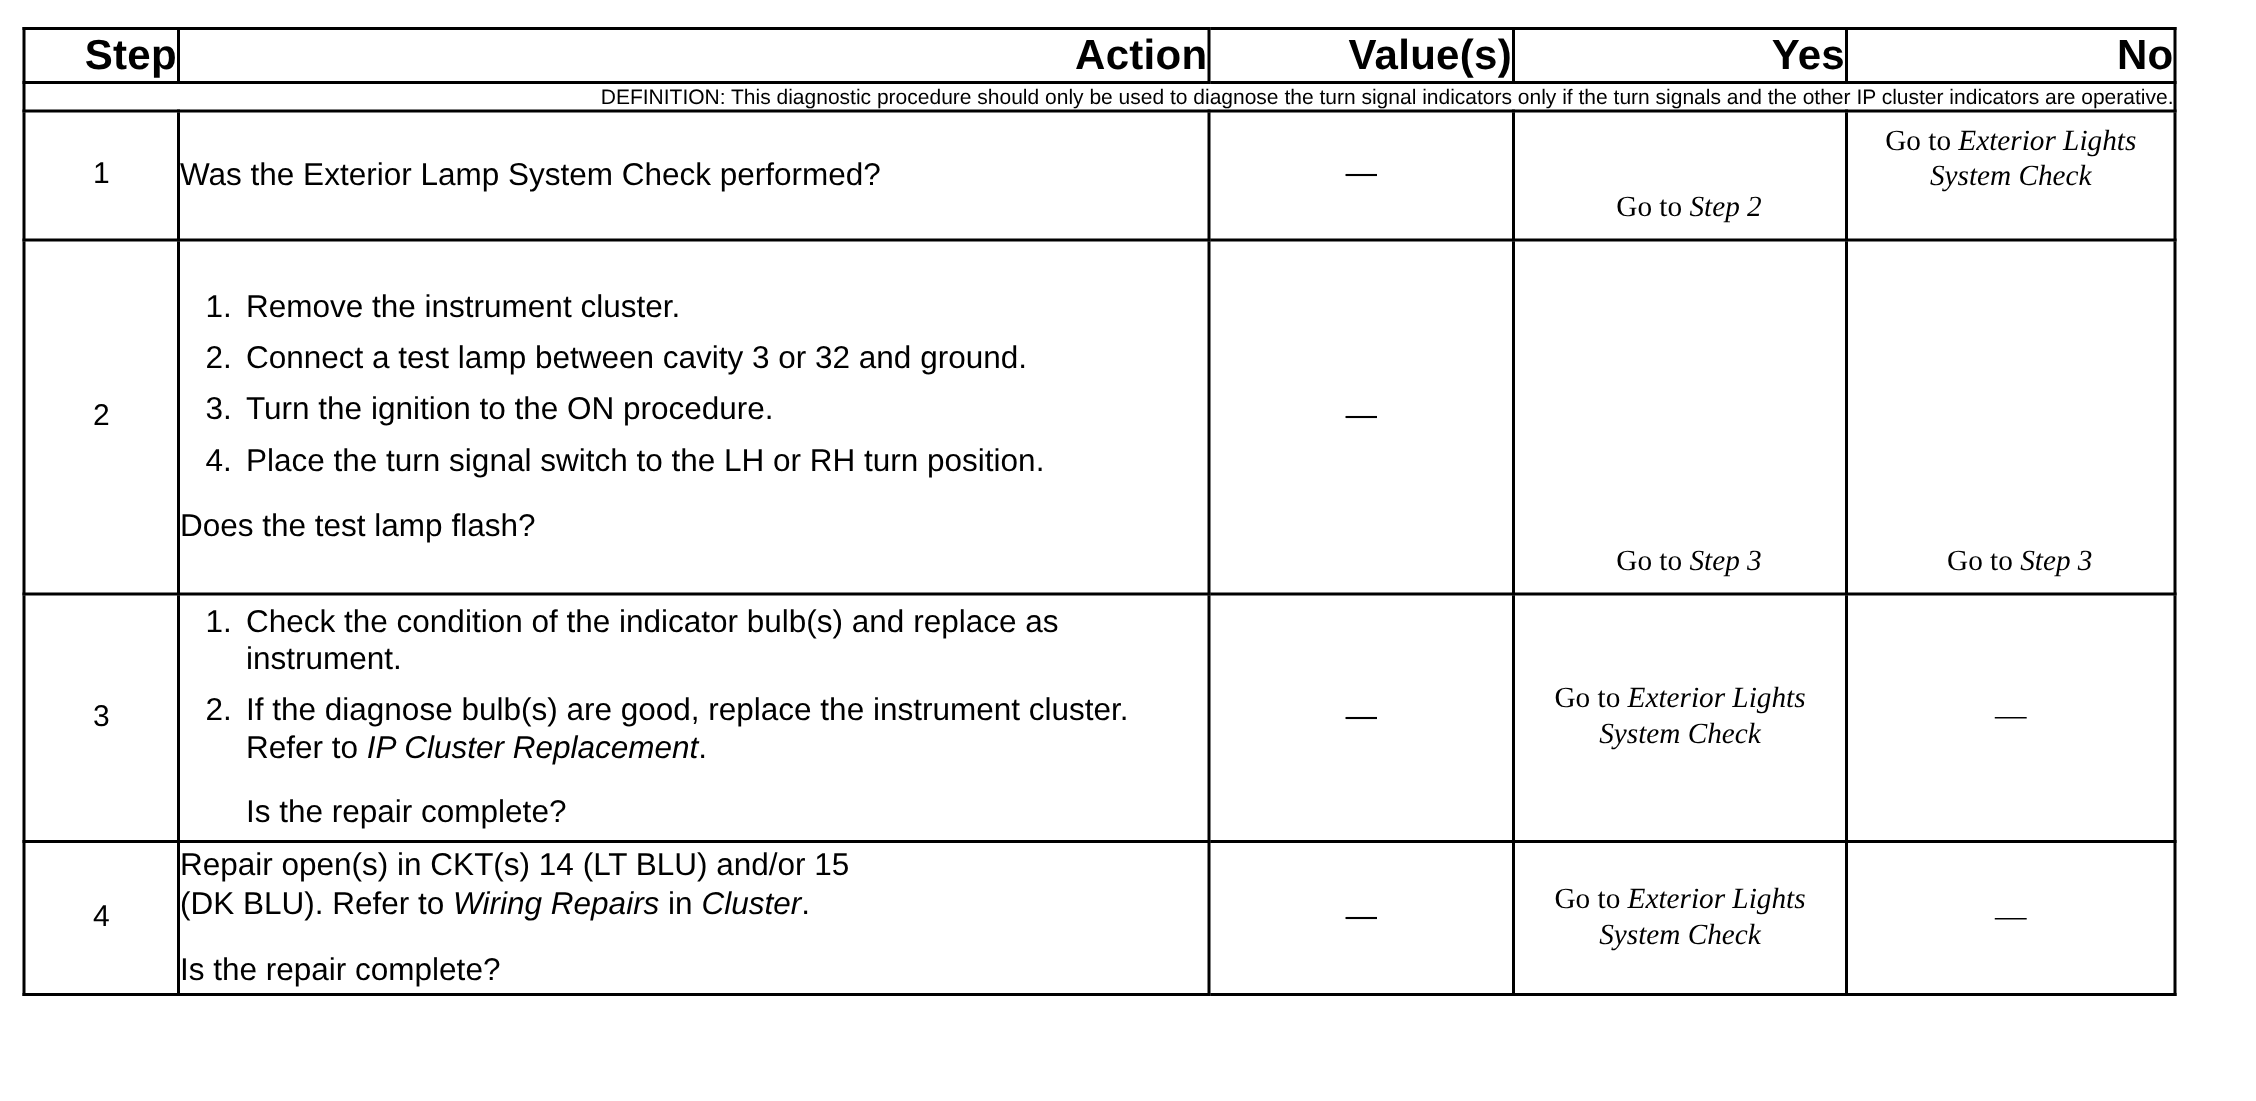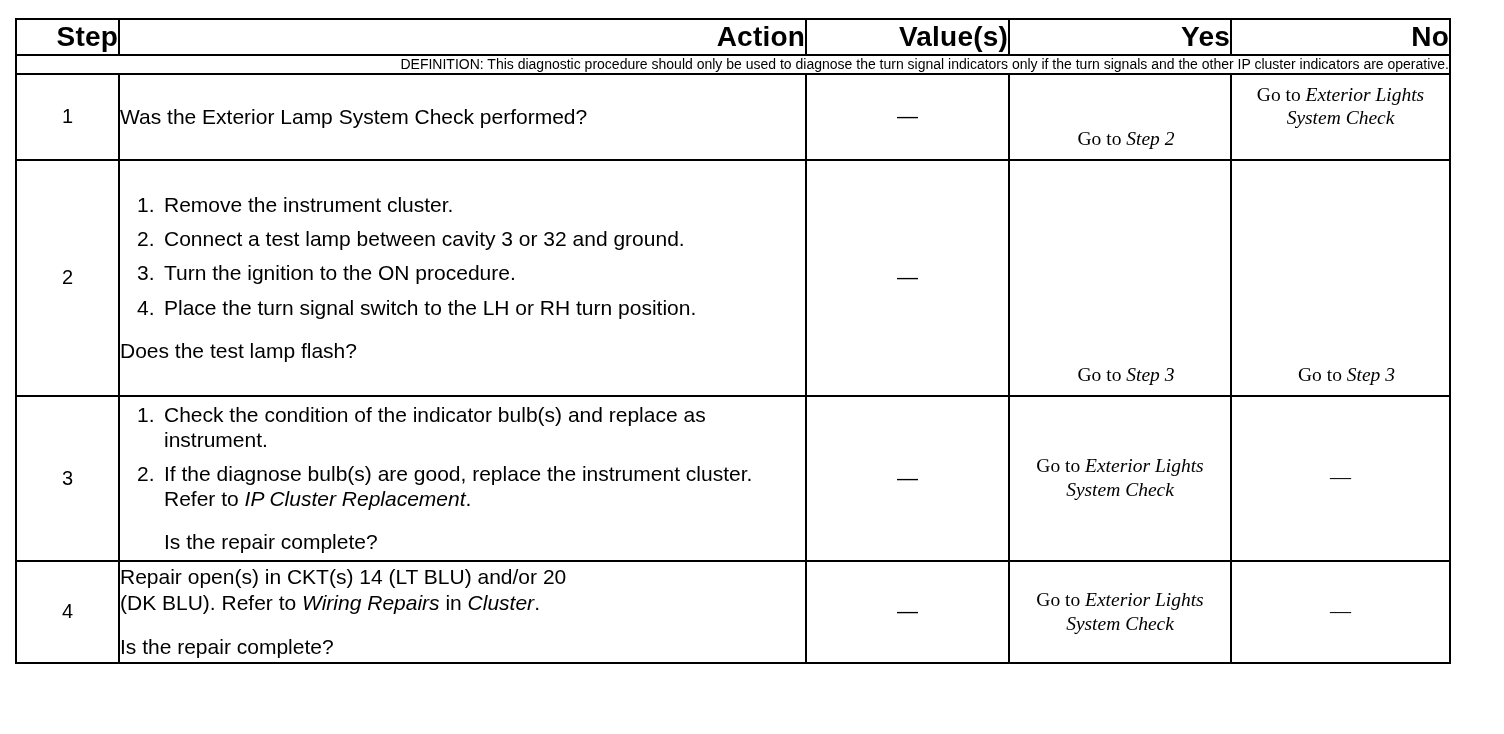--- a/index.html
+++ b/index.html
@@ -236,21 +236,21 @@
         </td>
         <td class="yn v-middle">
           <span class="em-dash">—</span>
         </td>
       </tr>
 
       <tr style="height: 102px;">
         <td class="step">4</td>
         <td class="action">
           <div class="plain-lines">
-            <span>Repair open(s) in CKT(s) 14 (LT BLU) and/or 20</span><br>
+            <span>Repair open(s) in CKT(s) 14 (LT BLU) and/or 15</span><br>
             <span>(DK BLU). Refer to </span><i>Wiring Repairs</i><span> in </span><i>Cluster</i><span>.</span>
           </div>
           <div class="tail">Is the repair complete?</div>
         </td>
         <td class="value">
           <span class="em-dash">—</span>
         </td>
         <td class="yn v-middle">
           <span>Go to </span><i>Exterior Lights System Check</i>
         </td>

